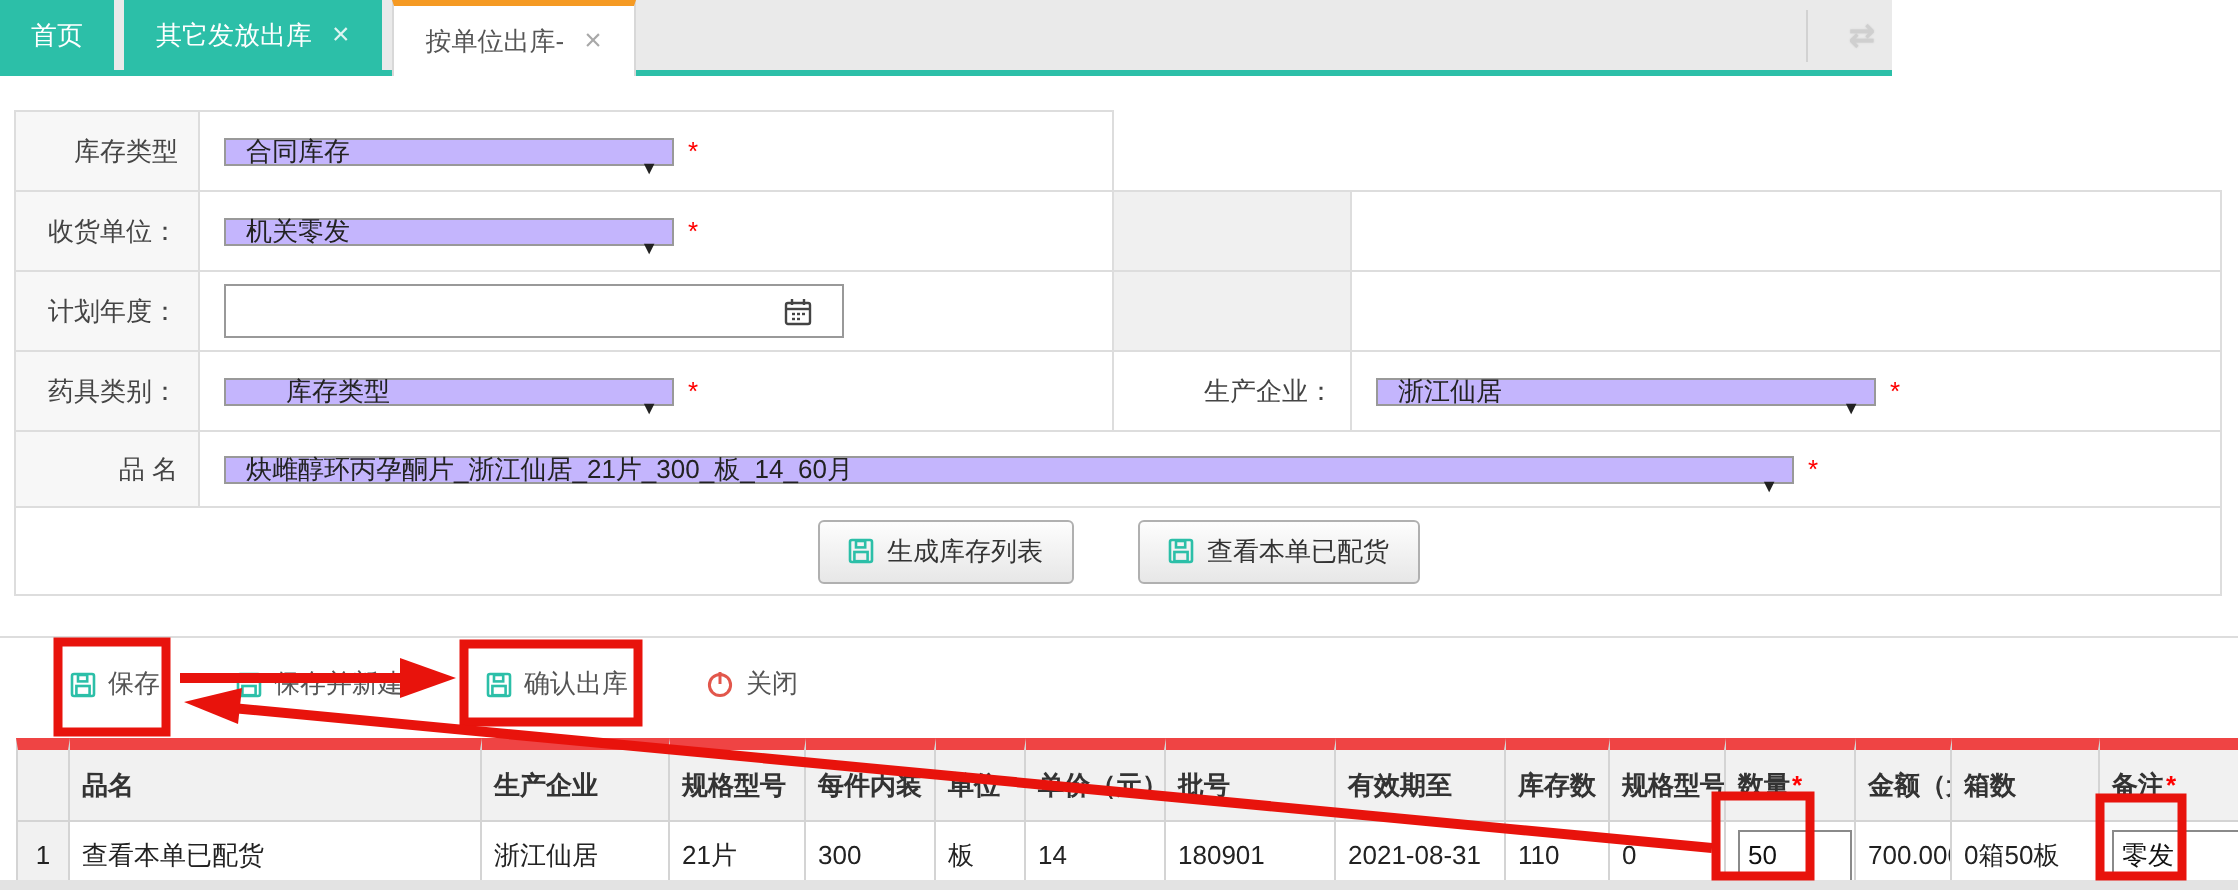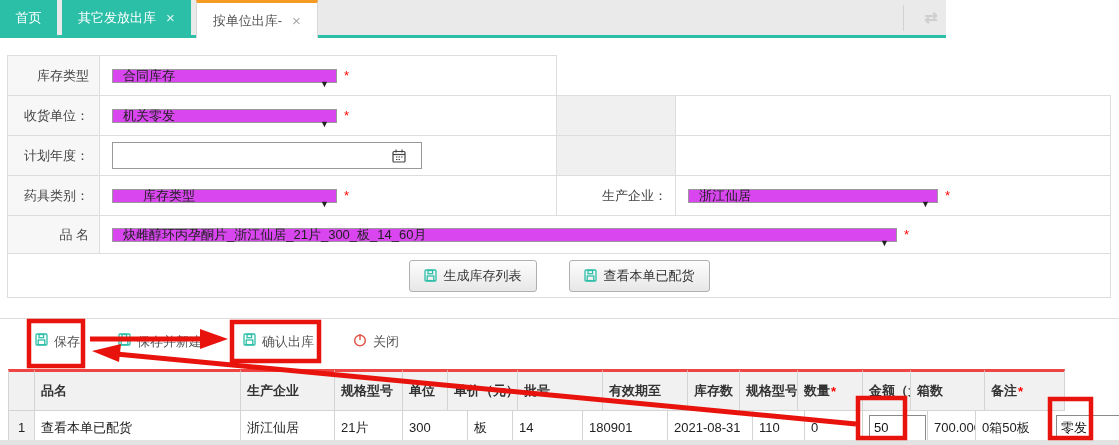--- a/index.html
+++ b/index.html
@@ -26,46 +26,46 @@
   .formarea{position:absolute;left:8px;top:56px;width:1103px;}
   .frow{display:flex;}
   .fc{box-sizing:border-box;border:1px solid #ddd;margin-left:-1px;margin-top:-1px;
       display:flex;align-items:center;min-height:41px;background:#fff;}
   .fc.ghost{border:none;background:transparent;}
   .flabel{width:93px;background:#f7f7f7;justify-content:flex-end;padding-right:10px;color:#444;}
   .finput{width:458px;padding-left:12px;}
   .flabel2{width:120px;background:#f0f0f0;justify-content:flex-end;padding-right:8px;color:#444;}
   .flabel2.white{background:#fff;}
   .finput2{flex:1;padding-left:12px;}
-  .sel{position:relative;height:14px;border:1px solid #999;background:#d946ef;display:flex;
+  .sel{position:relative;height:14px;border:1px solid #999;background:#c4b5fd;display:flex;
        align-items:center;padding:0 24px 0 10px;box-sizing:border-box;cursor:pointer;color:#222;}
   .sel .arr{position:absolute;right:7px;top:9px;font-size:9px;color:#222;}
   .w225{width:225px;} .w250{width:250px;} .w785{width:785px;}
   .star{color:#ff0000;margin-left:7px;font-size:13px;}
   .yearbox{position:relative;width:310px;height:27px;border:1px solid #999;box-sizing:border-box;
            display:flex;align-items:center;}
   .yearbox input{border:none;outline:none;flex:1;font:13px "Liberation Sans",sans-serif;
                  padding-left:10px;color:#222;background:transparent;}
   .calbtn{position:absolute;right:14px;top:5px;cursor:pointer;line-height:0;}
   .btnrow{justify-content:center;gap:32px;min-height:45px;}
   .btn{display:inline-flex;align-items:center;gap:7px;padding:0 14px;height:30px;
        background:linear-gradient(#fdfdfd,#e7e7e7);border:1px solid #b0b0b0;border-radius:3px;
        color:#333;cursor:pointer;}
 
   
   .panel{position:absolute;left:0;top:318px;width:1119px;border-top:1px solid #ddd;}
   .toolbar{position:relative;height:50px;background:#fff;}
-  .titem{position:absolute;top:14px;display:flex;align-items:flex-start;gap:6px;color:#555;cursor:pointer;}
+  .titem{position:absolute;top:14px;display:flex;align-items:center;gap:6px;color:#555;cursor:pointer;}
   .t-save{left:35px;} .t-savenew{left:118px;} .t-confirm{left:243px;} .t-close{left:353px;}
 
   .grid{position:absolute;left:8px;top:50px;width:1111px;overflow:hidden;}
   .grow{display:flex;}
   .gc{box-sizing:border-box;border-right:1px solid #d4d4d4;border-bottom:1px solid #d4d4d4;
       padding:0 6px;display:flex;align-items:center;overflow:hidden;white-space:nowrap;flex:none;}
-  .ghead .gc{height:42px;background:#f1f1f1;border-top:3px solid #ef4444;font-weight:bold;color:#333;}
+  .ghead .gc{height:42px;background:#f1f1f1;border-top:6px solid #ef4444;font-weight:bold;color:#333;}
   .gbody .gc{height:34px;background:#fff;color:#222;}
   .gc.first{border-left:1px solid #d4d4d4;justify-content:center;padding:0;}
   .gbody .gc.first{background:#f1f1f1;}
   .c0{width:27px;} .c1{width:206px;} .c2{width:94px;} .c3{width:68px;} .c4{width:65px;}
   .c5{width:45px;} .c6{width:70px;} .c7{width:85px;} .c8{width:85px;} .c9{width:52px;}
   .c10{width:58px;} .c11{width:65px;} .c12{width:48px;} .c13{width:74px;} .c14{width:80px;}
   .cellinput{width:57px;height:26px;border:1px solid #8a8a8a;font:13px "Liberation Sans",sans-serif;
              padding:0 4px;box-sizing:border-box;color:#111;}
   .cellinput.remark{width:68px;}
   .hmark{color:#ff0000;margin-left:1px;}
@@ -242,20 +242,23 @@
         <div class="gc first c0"></div>
         <div class="gc c1">
             <span>品名</span>
           </div>
         <div class="gc c2">
             <span>生产企业</span>
           </div>
         <div class="gc c3">
             <span>规格型号</span>
           </div>
+        <div class="gc c4">
+            <span>每件内装</span>
+          </div>
         <div class="gc c5">
             <span>单位</span>
           </div>
         <div class="gc c6">
             <span>单价（元）</span>
           </div>
         <div class="gc c7">
             <span>批号</span>
           </div>
         <div class="gc c8">

